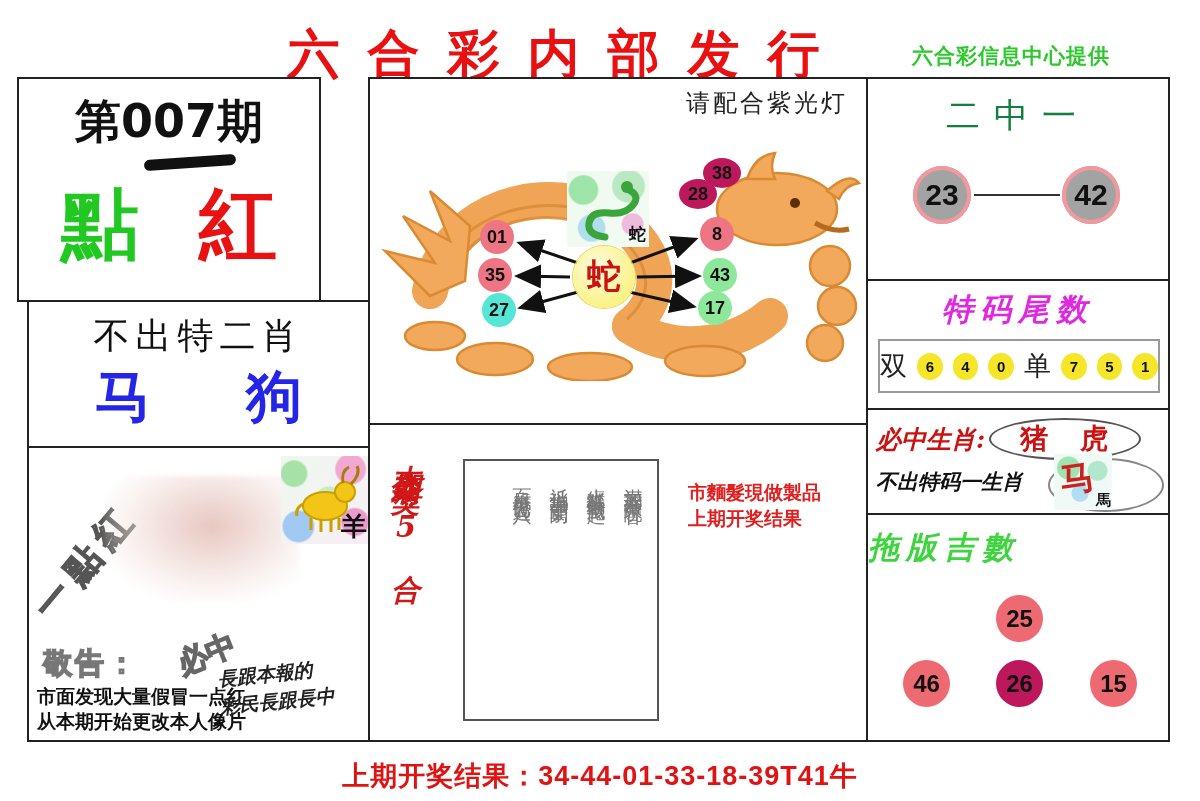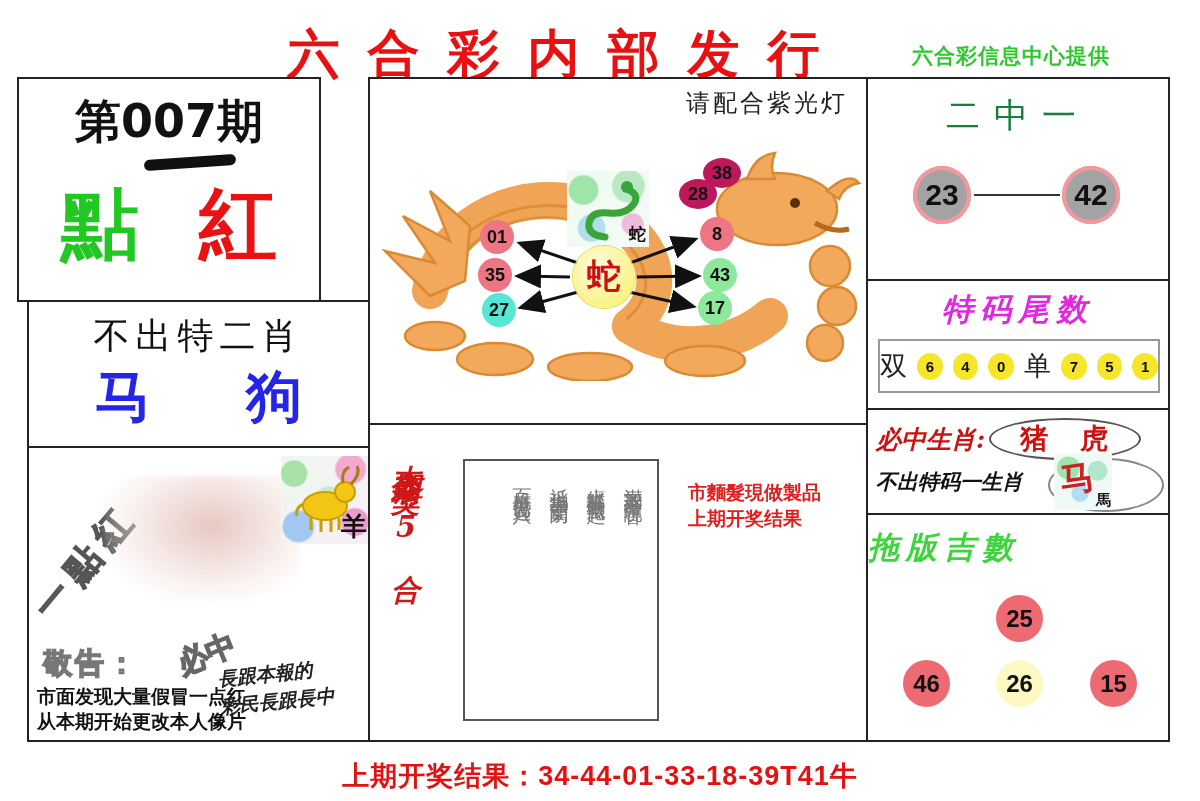--- a/index.html
+++ b/index.html
@@ -126,21 +126,21 @@
       radial-gradient(circle at 75% 30%, rgba(170,230,200,.9) 0 16%, transparent 18%),
       radial-gradient(circle at 45% 70%, rgba(160,215,240,.8) 0 16%, transparent 18%),
       linear-gradient(135deg,#eefaf0,#f2f8fb); }
   .horse-glyph { position: absolute; left: 6px; top: 2px; font-size: 34px; font-weight: bold; color: #cc2020; font-family: "DejaVu Serif", serif; transform: rotate(-8deg); }
   .horse-label { position: absolute; right: 1px; bottom: 0; font-size: 15px; font-weight: bold; color: #111; }
 
   
   .r4-title { left: 0; top: 12px; width: 100%; text-align: left; color: #3ed43e; font-size: 31px; font-weight: bold; font-style: italic; font-family: "DejaVu Serif", serif; letter-spacing: 7px; }
   .lucky { position: absolute; width: 47px; height: 47px; border-radius: 50%;
     display: flex; align-items: center; justify-content: center; font-size: 24px; font-weight: bold; color: #111; }
-  .l-red { background: #ee6a72; } .l-cyan { background: #fef9c3; }
+  .l-red { background: #ee6a72; } .l-cyan { background: #be185d; }
   .l25 { left: 128px; top: 80px; } .l46 { left: 35px; top: 145px; } .l26 { left: 128px; top: 145px; } .l15 { left: 222px; top: 145px; }
 
   
   .footer { left: 0; top: 758px; width: 100%; text-align: center; color: #e01212; font-size: 27px; font-weight: bold; letter-spacing: 1px; }
 </style>
 </head>
 <body>
 
 <div class="abs hdr-title">六合彩内部发行</div>
 <div class="abs hdr-sub">六合彩信息中心提供</div>

